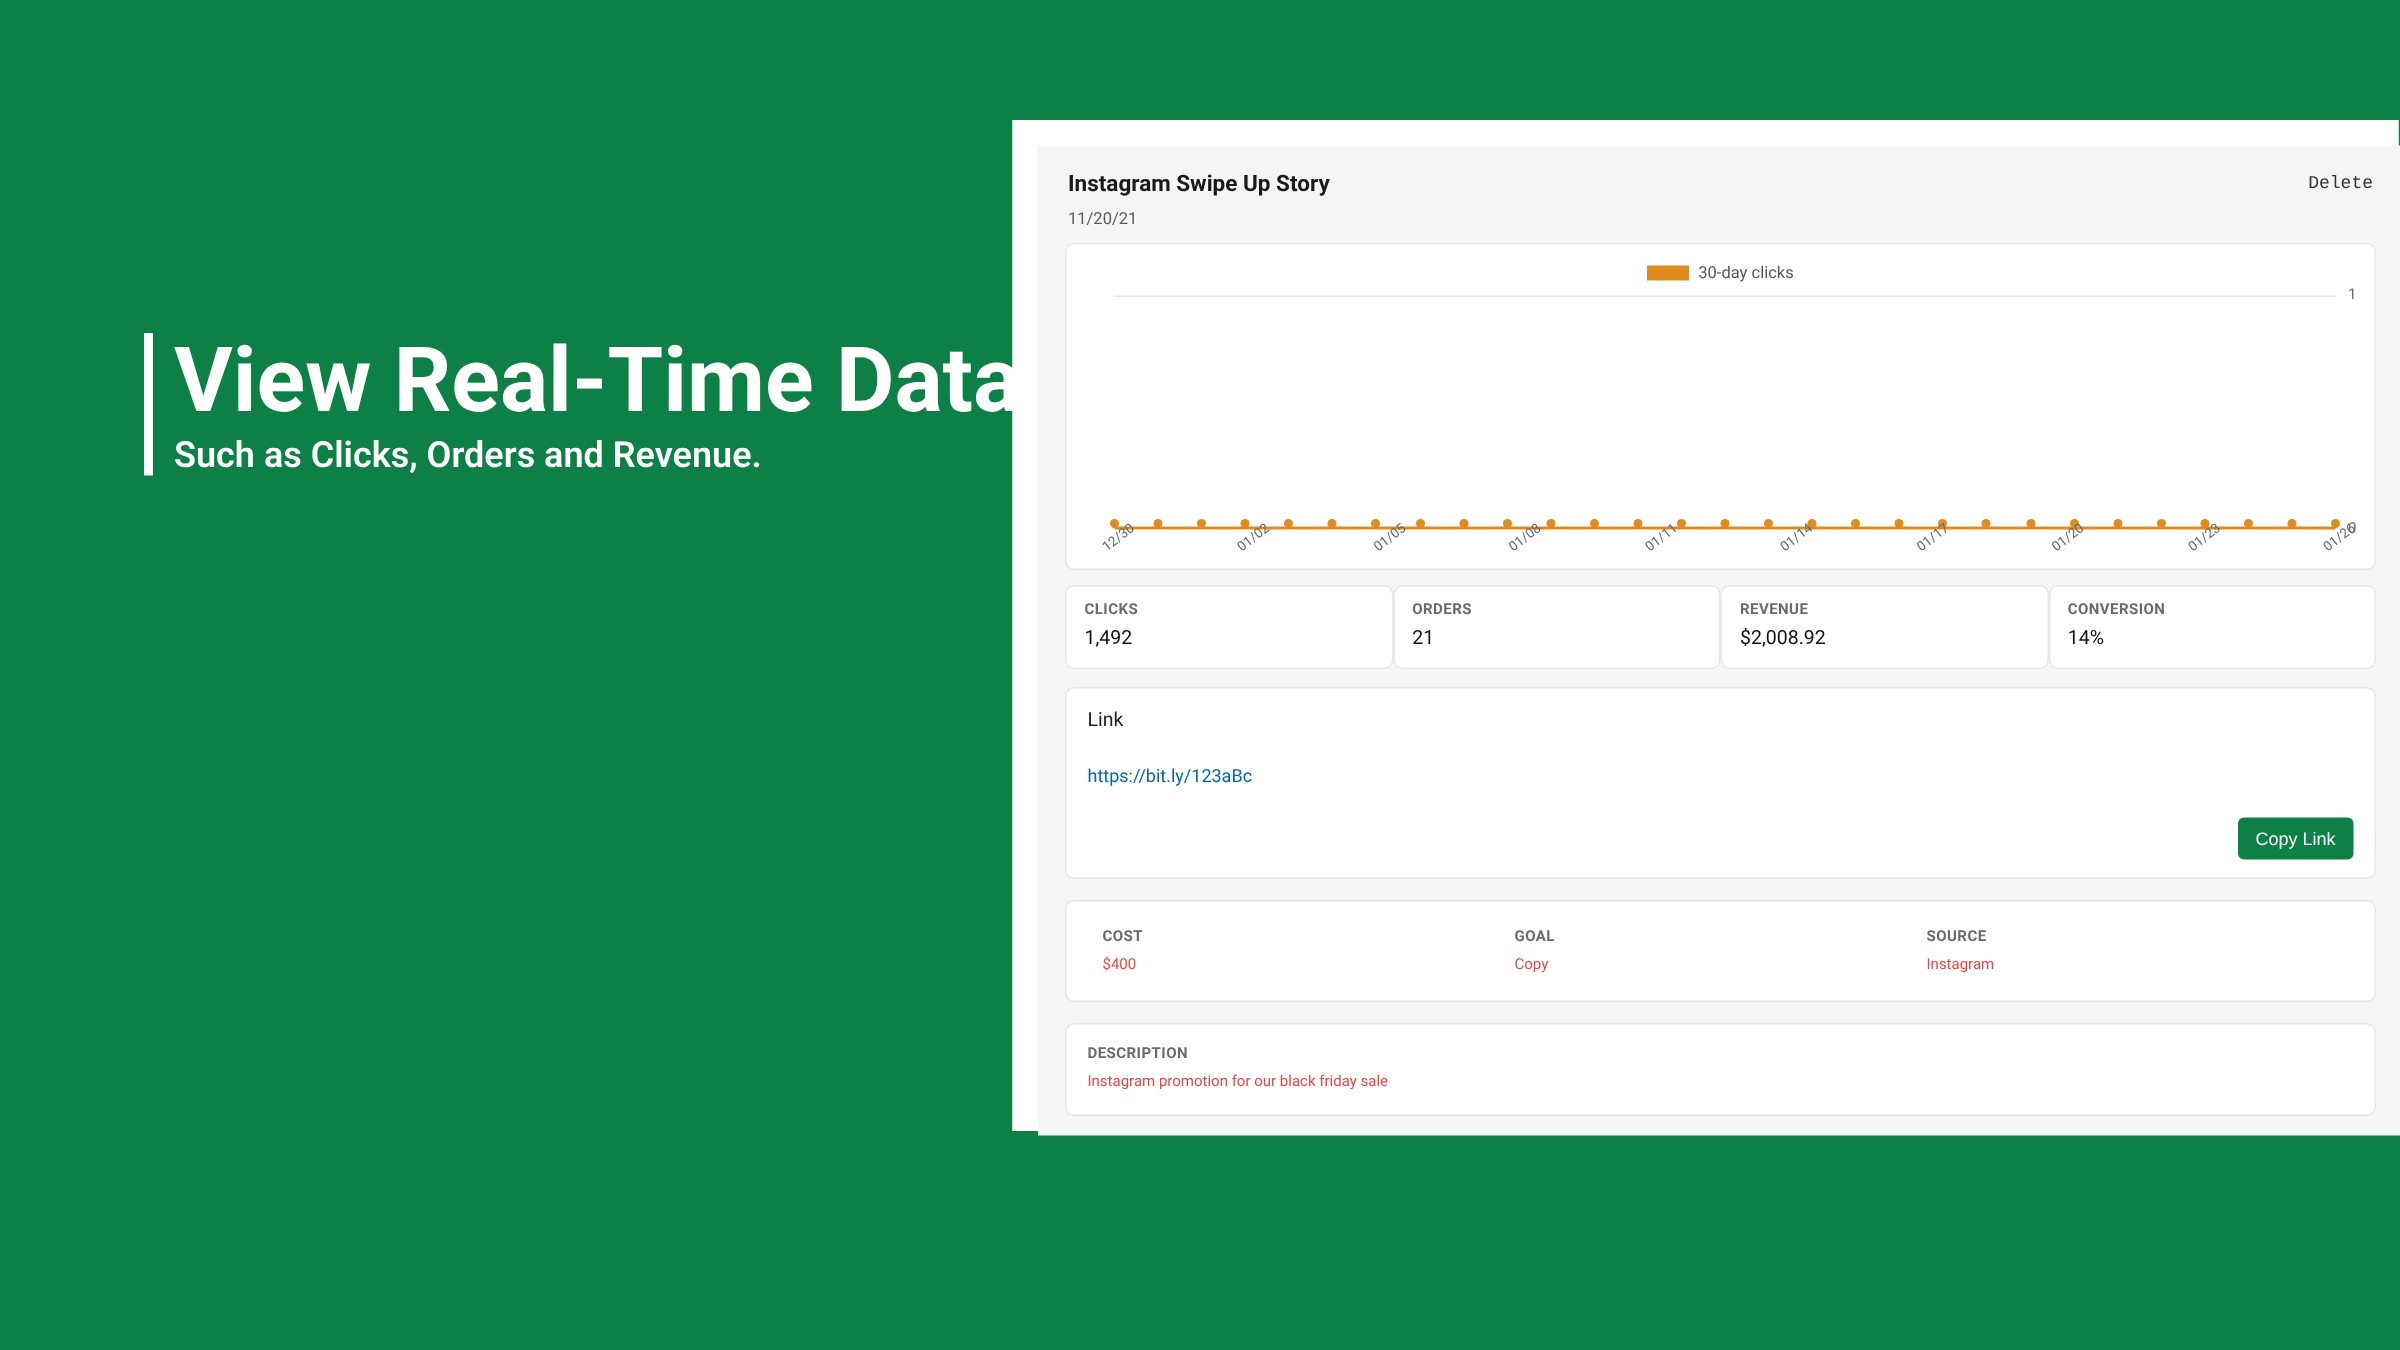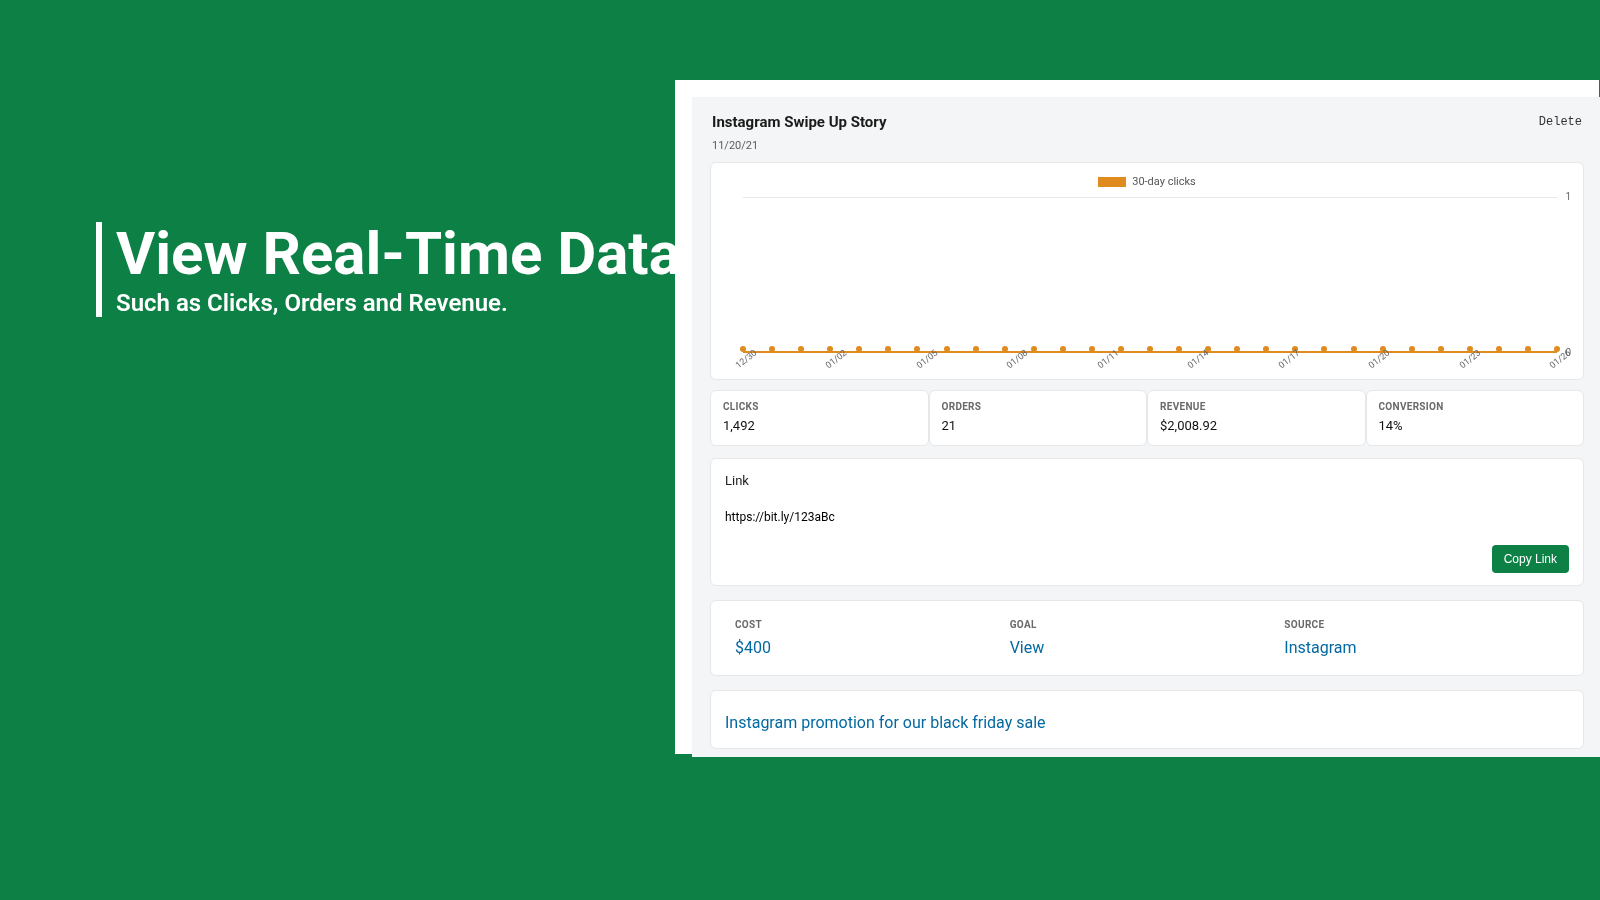--- a/index.html
+++ b/index.html
@@ -182,21 +182,21 @@
     margin-top: 12px;
     padding: 14px 14px 12px 14px;
   }
   .link-heading {
     font-size: 13px;
     color: #222;
     margin-bottom: 18px;
   }
   .link-url {
     font-size: 12px;
-    color: #000000;
+    color: #0369a1;
     text-decoration: none;
   }
   .copy-row {
     display: flex;
     justify-content: flex-end;
     margin-top: 20px;
   }
   .copy-btn {
     background: #0c8045;
     color: #fff;
@@ -213,22 +213,22 @@
     display: flex;
   }
   .detail-col { flex: 1; }
   .detail-label {
     font-size: 10px;
     font-weight: 700;
     color: #6a6a6a;
     letter-spacing: 0.3px;
   }
   .detail-value {
-    font-size: 16px;
-    color: #0369a1;
+    font-size: 10px;
+    color: #ef4444;
     margin-top: 8px;
   }
 
   .desc-card {
     margin-top: 14px;
     padding: 14px 14px 16px 14px;
   }
 </style>
 </head>
 <body>
@@ -332,26 +332,27 @@
       </div>
     </div>
 
     <div class="card details-card">
       <div class="detail-col">
         <div class="detail-label">COST</div>
         <div class="detail-value">$400</div>
       </div>
       <div class="detail-col">
         <div class="detail-label">GOAL</div>
-        <div class="detail-value">View</div>
+        <div class="detail-value">Copy</div>
       </div>
       <div class="detail-col">
         <div class="detail-label">SOURCE</div>
         <div class="detail-value">Instagram</div>
       </div>
     </div>
 
     <div class="card desc-card">
+      <div class="detail-label">DESCRIPTION</div>
       <div class="detail-value">Instagram promotion for our black friday sale</div>
     </div>
 
   </div>
 </div>
 
 </body></html>

